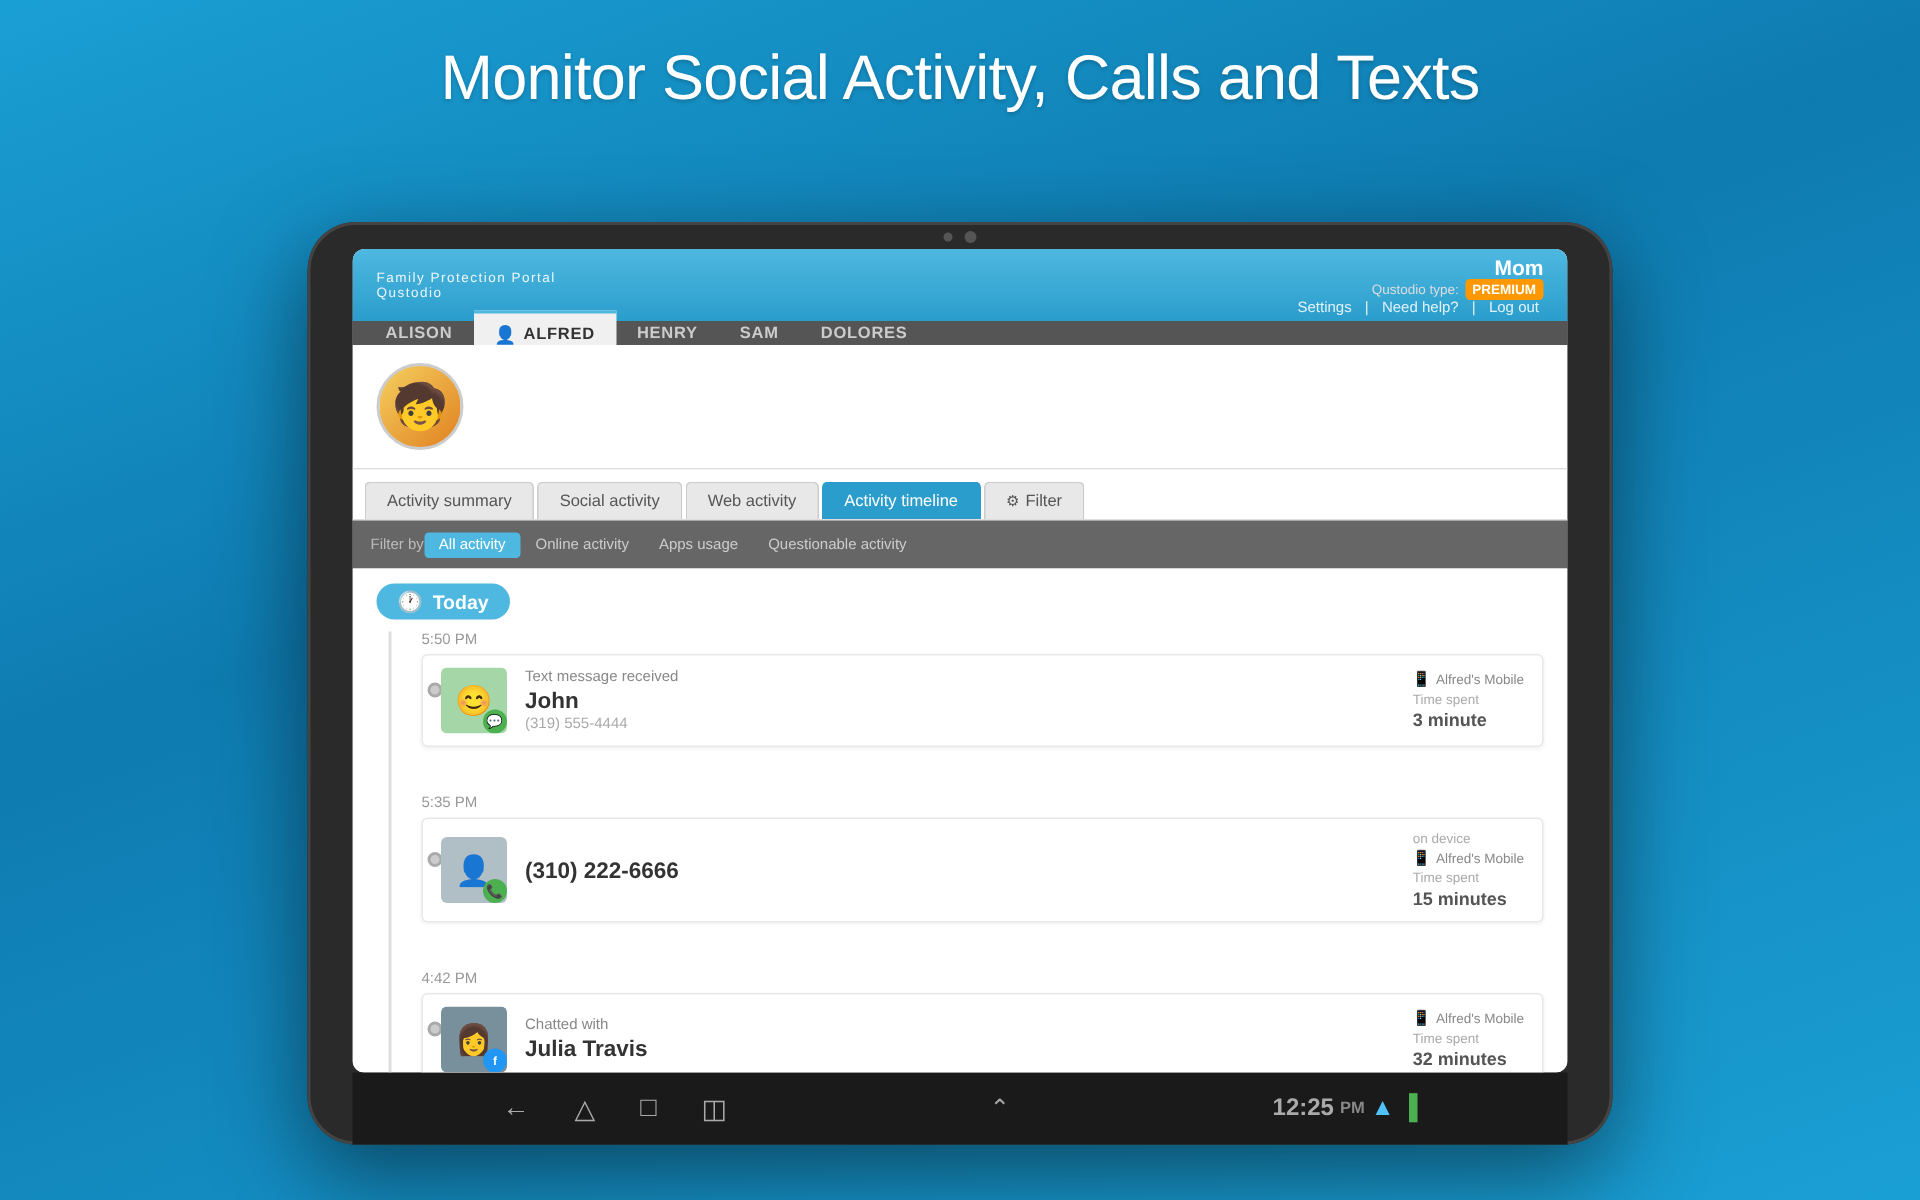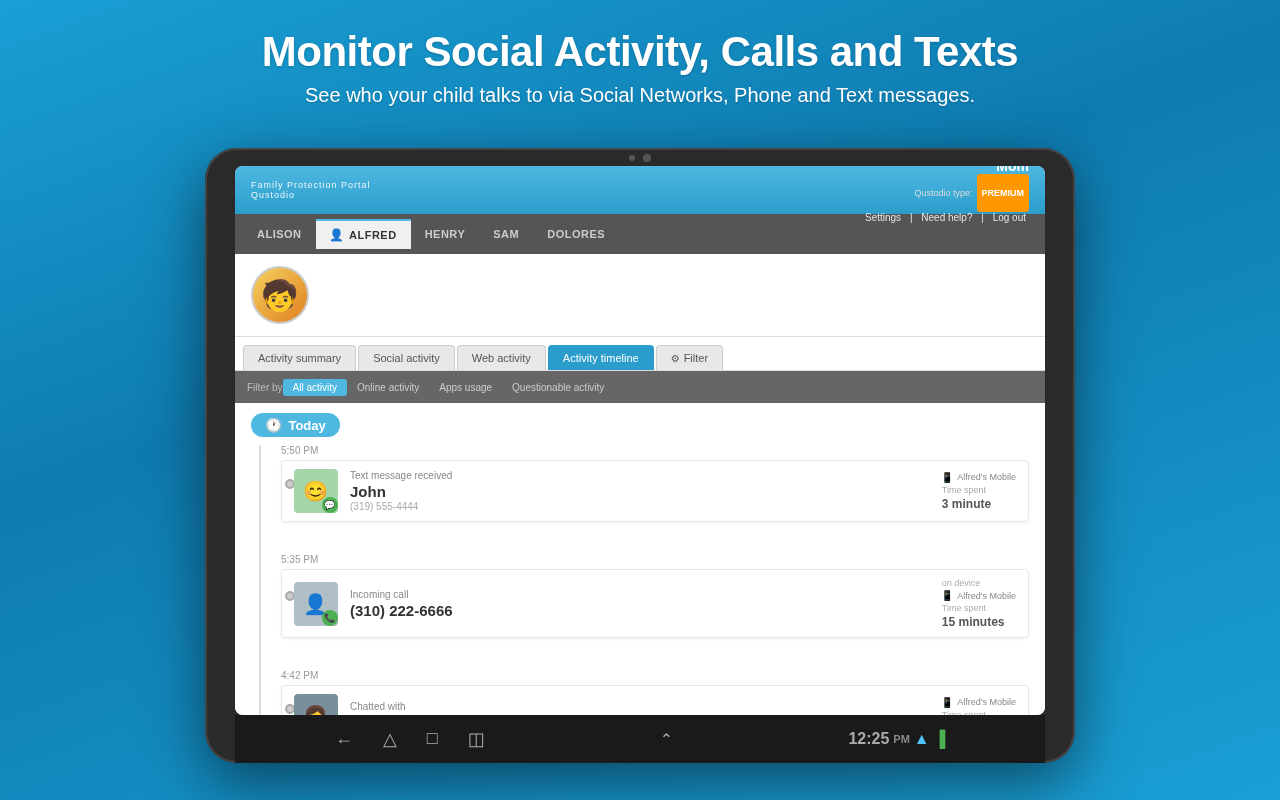--- a/index.html
+++ b/index.html
@@ -13,21 +13,21 @@
     }
 
     
     .page-header {
       text-align: center;
       padding-top: 28px;
       color: white;
     }
     .page-header h1 {
       font-size: 42px;
-      font-weight: bold;
+      font-weight: normal;
       letter-spacing: -0.5px;
       text-shadow: 0 1px 3px rgba(0,0,0,0.2);
     }
     .page-header p {
       font-size: 20px;
       margin-top: 8px;
       font-weight: 300;
       text-shadow: 0 1px 2px rgba(0,0,0,0.2);
     }
 
@@ -157,39 +157,39 @@
     .user-name {
       color: white;
       font-size: 14px;
       font-weight: bold;
     }
     .premium-badge {
       background: #ff9800;
       color: white;
       font-size: 9px;
       font-weight: bold;
-      padding: 14px 5px;
+      padding: 2px 5px;
       border-radius: 3px;
       text-transform: uppercase;
     }
     .header-links {
       color: white;
       font-size: 10px;
       opacity: 0.85;
     }
     .header-links span {
       margin: 0 3px;
     }
 
     
     .user-tabs {
       background: #555;
       display: flex;
       align-items: center;
-      height: 40px;
+      height: 16px;
       padding-left: 8px;
     }
     .user-tab {
       padding: 0 14px;
       height: 30px;
       display: flex;
       align-items: center;
       color: #ccc;
       font-size: 11px;
       font-weight: bold;
@@ -459,21 +459,20 @@
     }
     .device-icon {
       font-size: 10px;
     }
   </style>
 </head>
 <body>
 
 <div class="page-header">
   <h1>Monitor Social Activity, Calls and Texts</h1>
-  <p>See who your child talks to via Social Networks, Phone and Text messages.</p>
 </div>
 
 <div class="tablet-outer">
 
   <div class="tablet-topbar">
     <div class="tablet-speaker-dot"></div>
     <div class="tablet-camera-dot"></div>
   </div>
 
   <div class="tablet-inner">
@@ -573,21 +572,20 @@
 
           <div class="timeline-entry">
             <div class="timeline-dot"></div>
             <div class="time-label">5:35 PM</div>
             <div class="activity-card">
               <div class="activity-avatar">
                 <div class="avatar-face" style="background:#b0bec5;font-size:20px;">👤</div>
                 <div class="avatar-badge badge-green">📞</div>
               </div>
               <div class="activity-details">
-                <div class="activity-type">Incoming call</div>
                 <div class="activity-name">(310) 222-6666</div>
               </div>
               <div class="activity-meta">
                 <div class="meta-device">
                   <span style="font-size:9px;color:#aaa;">on device</span>
                 </div>
                 <div class="meta-device">
                   <span class="device-icon">📱</span>
                   <span>Alfred's Mobile</span>
                 </div>

